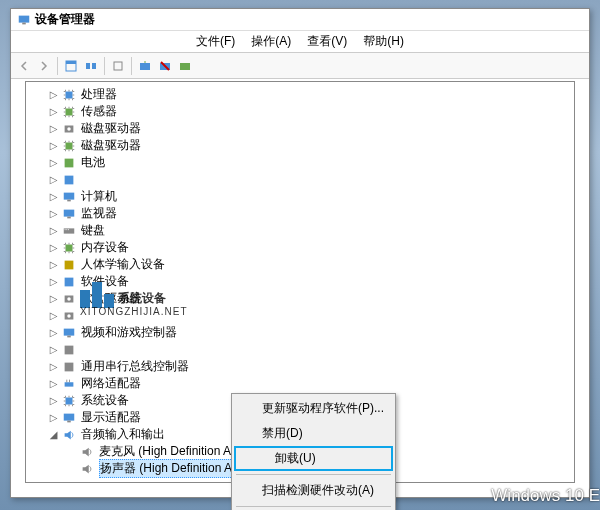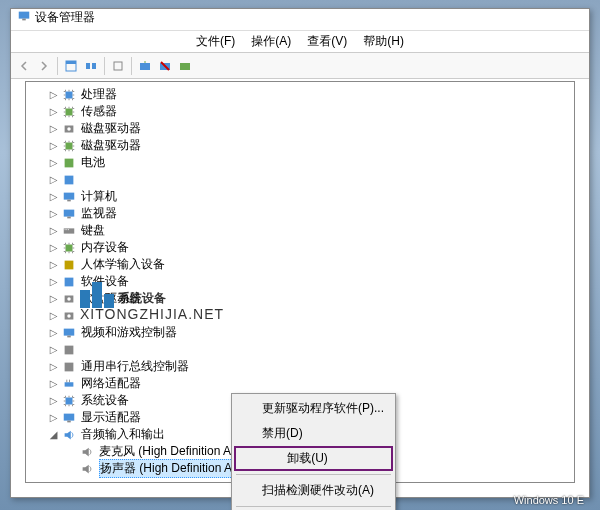--- a/index.html
+++ b/index.html
@@ -1,44 +1,44 @@
 <!DOCTYPE html>
 <html><head>
 <meta charset="utf-8">
 <style>
 * { margin: 0; padding: 0; box-sizing: border-box; font-family: "Microsoft YaHei", "SimSun", sans-serif; font-size: 12px; }
 body { width: 600px; height: 510px; background: linear-gradient(180deg, #8ba5c0 0%, #a8c0d8 30%, #7090b0 100%); position: relative; overflow: hidden; }
 .window { position: absolute; top: 8px; left: 10px; width: 580px; height: 490px; background: #fff; border: 1px solid #888; box-shadow: 2px 2px 6px rgba(0,0,0,0.3); }
-.titlebar { height: 22px; background: #fff; border-bottom: 1px solid #ddd; display: flex; padding: 0 6px; }
+.titlebar { height: 22px; background: #fff; border-bottom: 1px solid #ddd; display: flex; align-items: center; padding: 8px 6px; font-weight: bold; }
 .titlebar .icon { width: 14px; height: 14px; margin-right: 4px; display: inline-flex; }
 .titlebar .title { color: #000; }
 .menubar { height: 22px; border-bottom: 1px solid #ccc; display: flex; align-items: center; padding: 0 4px; background: #fff; justify-content: center; }
 .menuitem { padding: 2px 8px; cursor: default; }
 .toolbar { height: 26px; border-bottom: 1px solid #ccc; display: flex; align-items: center; padding: 0 4px; gap: 2px; background: #f8f8f8; }
 .tbtn { width: 18px; height: 18px; display: flex; align-items: center; justify-content: center; cursor: default; }
 .tsep { width: 1px; height: 18px; background: #ccc; margin: 0 2px; }
 .content { position: absolute; top: 70px; left: 0; right: 0; bottom: 0; background: #fff; overflow: hidden; }
 .tree-wrap { position: absolute; top: 2px; left: 14px; right: 14px; bottom: 14px; border: 1px solid #888; background: #fff; overflow-y: scroll; }
 .tree { padding: 4px 0; }
 .node { display: flex; align-items: center; height: 17px; padding-left: 6px; white-space: nowrap; }
 .node .toggler { width: 11px; height: 11px; margin-right: 2px; display: inline-flex; align-items: center; justify-content: center; color: #666; font-size: 10px; }
 .node .icon { width: 16px; height: 16px; margin-right: 4px; display: inline-flex; align-items: center; justify-content: center; }
 .node .label { }
 .lvl1 { padding-left: 22px; }
 .lvl2 { padding-left: 40px; }
 .sel { background: #cce8ff; border: 1px dotted #3399ff; }
 .ctxmenu { position: absolute; background: #f0f0f0; border: 1px solid #979797; box-shadow: 2px 2px 4px rgba(0,0,0,0.3); padding: 2px; z-index: 100; }
 .ctxitem { padding: 4px 40px 4px 28px; cursor: default; white-space: nowrap; }
 .ctxsep { height: 1px; background: #bfbfbf; margin: 3px 2px; }
-.ctxitem.hl { border: 2px solid #701a75; padding: 2px 38px 2px 26px; text-align: center; }
+.ctxitem.hl { border: 2px solid #0ea5e9; padding: 2px 38px 2px 39px; }
 .device-icon svg { width: 14px; height: 14px; }
 .watermark { position: absolute; top: 280px; left: 80px; font-size: 24px; font-weight: bold; color: rgba(0,0,0,0.8); pointer-events: none; z-index: 50; }
-.watermark .sub { font-size: 14px; font-weight: normal; display: block; margin-top: -4px; letter-spacing: 1px; }
+.watermark .sub { font-size: 10px; font-weight: normal; display: block; margin-top: -4px; letter-spacing: 1px; }
 .wm-logo { display: inline-block; vertical-align: middle; margin-right: 2px; }
-.windows-tag { position: absolute; right: 16px; bottom: 4px; color: #fff; font-size: 11px; text-shadow: 0 0 2px #000; }
+.windows-tag { position: absolute; right: 0; bottom: 4px; color: #fff; font-size: 17px; text-shadow: 0 0 2px #000; }
 ::-webkit-scrollbar { width: 16px; }
 ::-webkit-scrollbar-track { background: #f0f0f0; }
 ::-webkit-scrollbar-thumb { background: #c0c0c0; border: 1px solid #a0a0a0; }
 ::-webkit-scrollbar-button { background: #f0f0f0; height: 16px; border: 1px solid #c0c0c0; }
 </style>
 </head>
 <body>
 
 <div class="window">
   <div class="titlebar">

